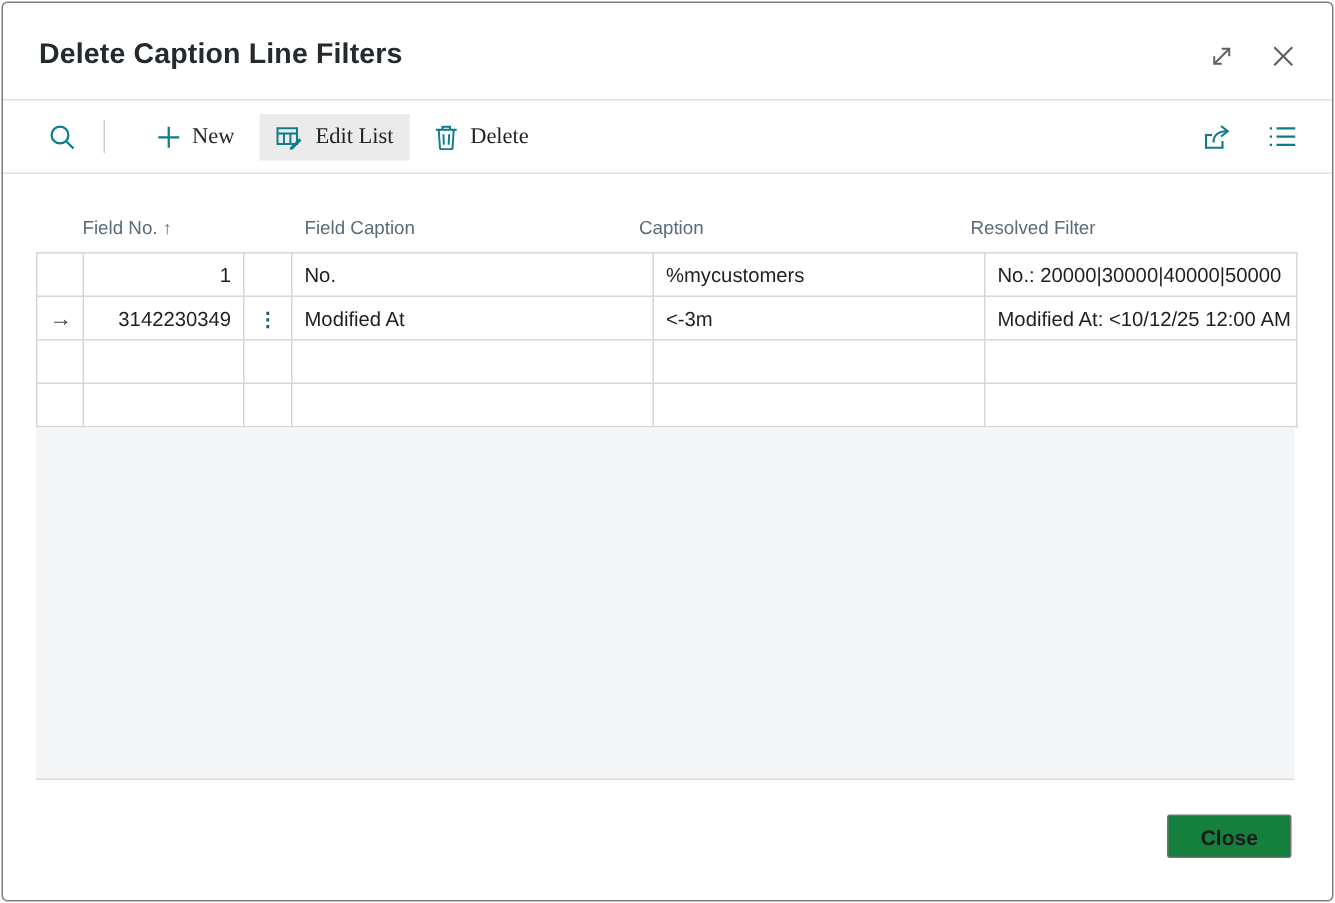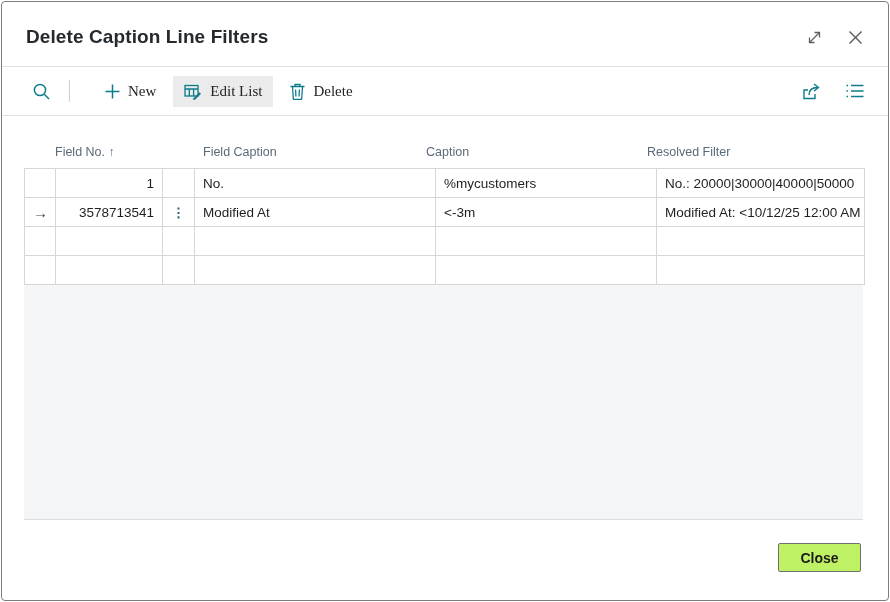--- a/index.html
+++ b/index.html
@@ -95,21 +95,21 @@
     width: 839px; height: 235px;
     background: #f4f5f7;
     border-bottom: 1px solid #dcdcdc;
   }
 
   
   .footer { height: 83px; display: flex; justify-content: flex-end; }
   .close-btn {
     margin: 23px 27px 0 0;
     width: 83px; height: 29px;
-    background: #bef264;
+    background: #15803d;
     border: 1px solid #707070; border-radius: 2px;
     font-family: inherit; font-size: 14px; font-weight: 700; color: #1a1a1a;
     cursor: pointer;
   }
 
   svg { display: block; }
 </style>
 </head>
 <body>
 
@@ -215,21 +215,21 @@
         <tr>
           <td class="c0"></td>
           <td class="c1">1</td>
           <td class="c2"></td>
           <td class="c3">No.</td>
           <td class="c4">%mycustomers</td>
           <td class="c5">No.: 20000|30000|40000|50000</td>
         </tr>
         <tr>
           <td class="c0">→</td>
-          <td class="c1">3578713541</td>
+          <td class="c1">3142230349</td>
           <td class="c2 options-active">⋮</td>
           <td class="c3">Modified At</td>
           <td class="c4">&lt;-3m</td>
           <td class="c5">Modified At: &lt;10/12/25 12:00 AM</td>
         </tr>
         <tr>
           <td class="c0"></td>
           <td class="c1"></td>
           <td class="c2"></td>
           <td class="c3"></td>

